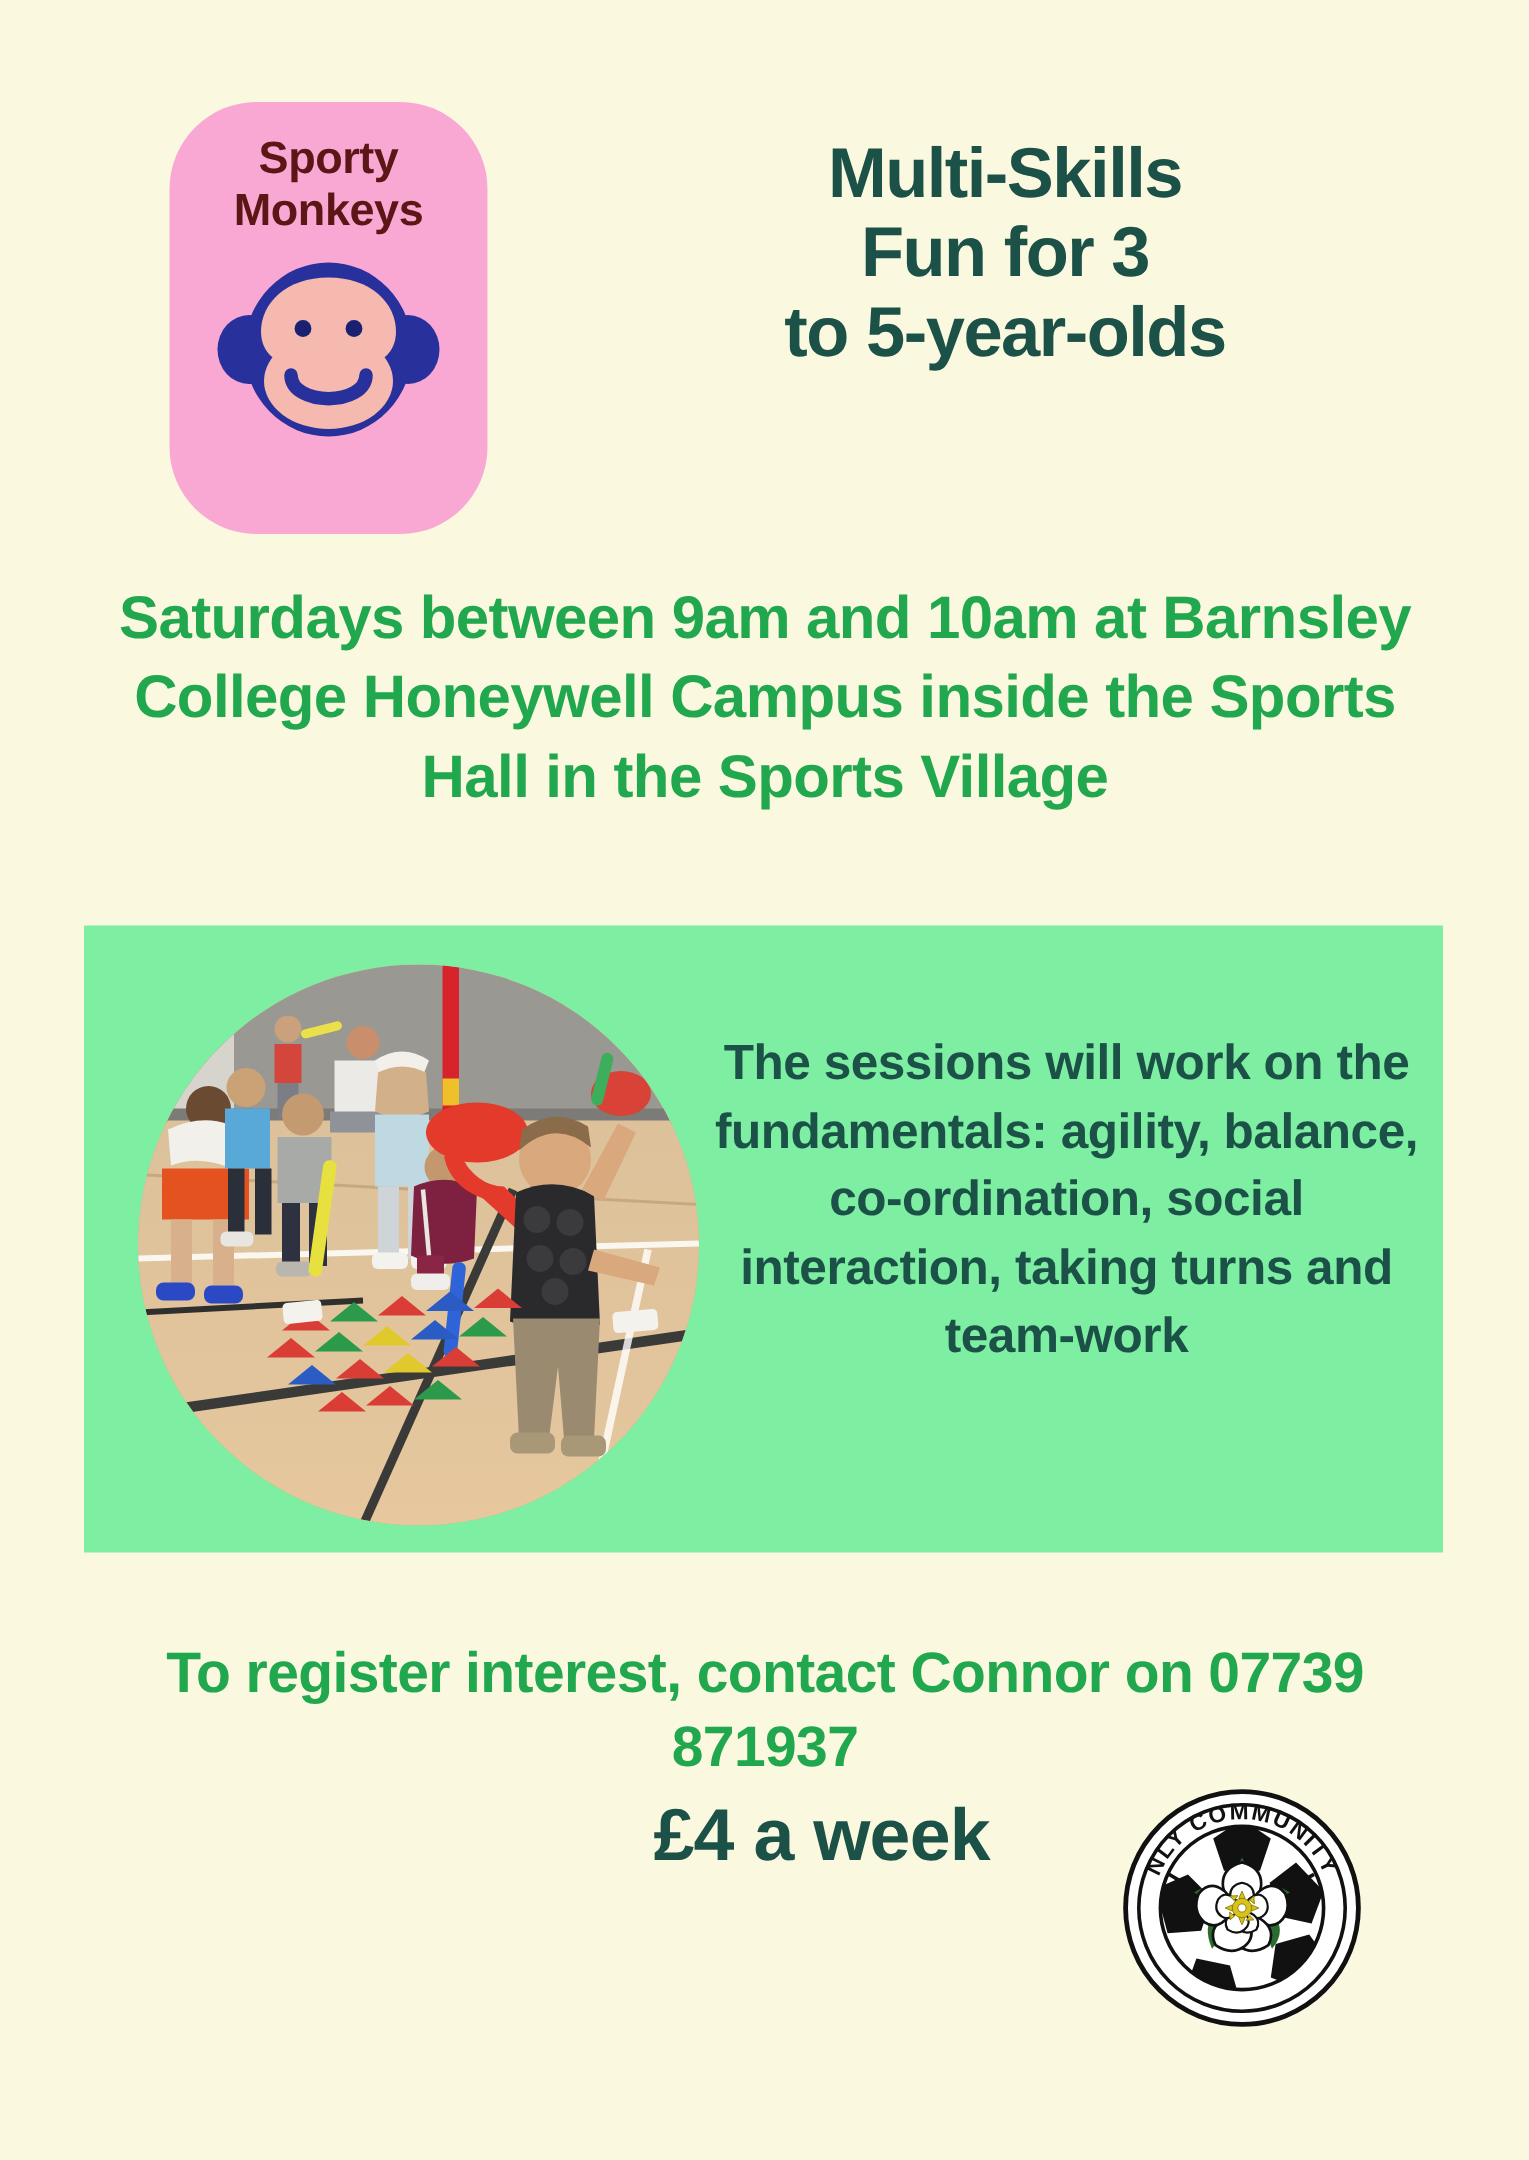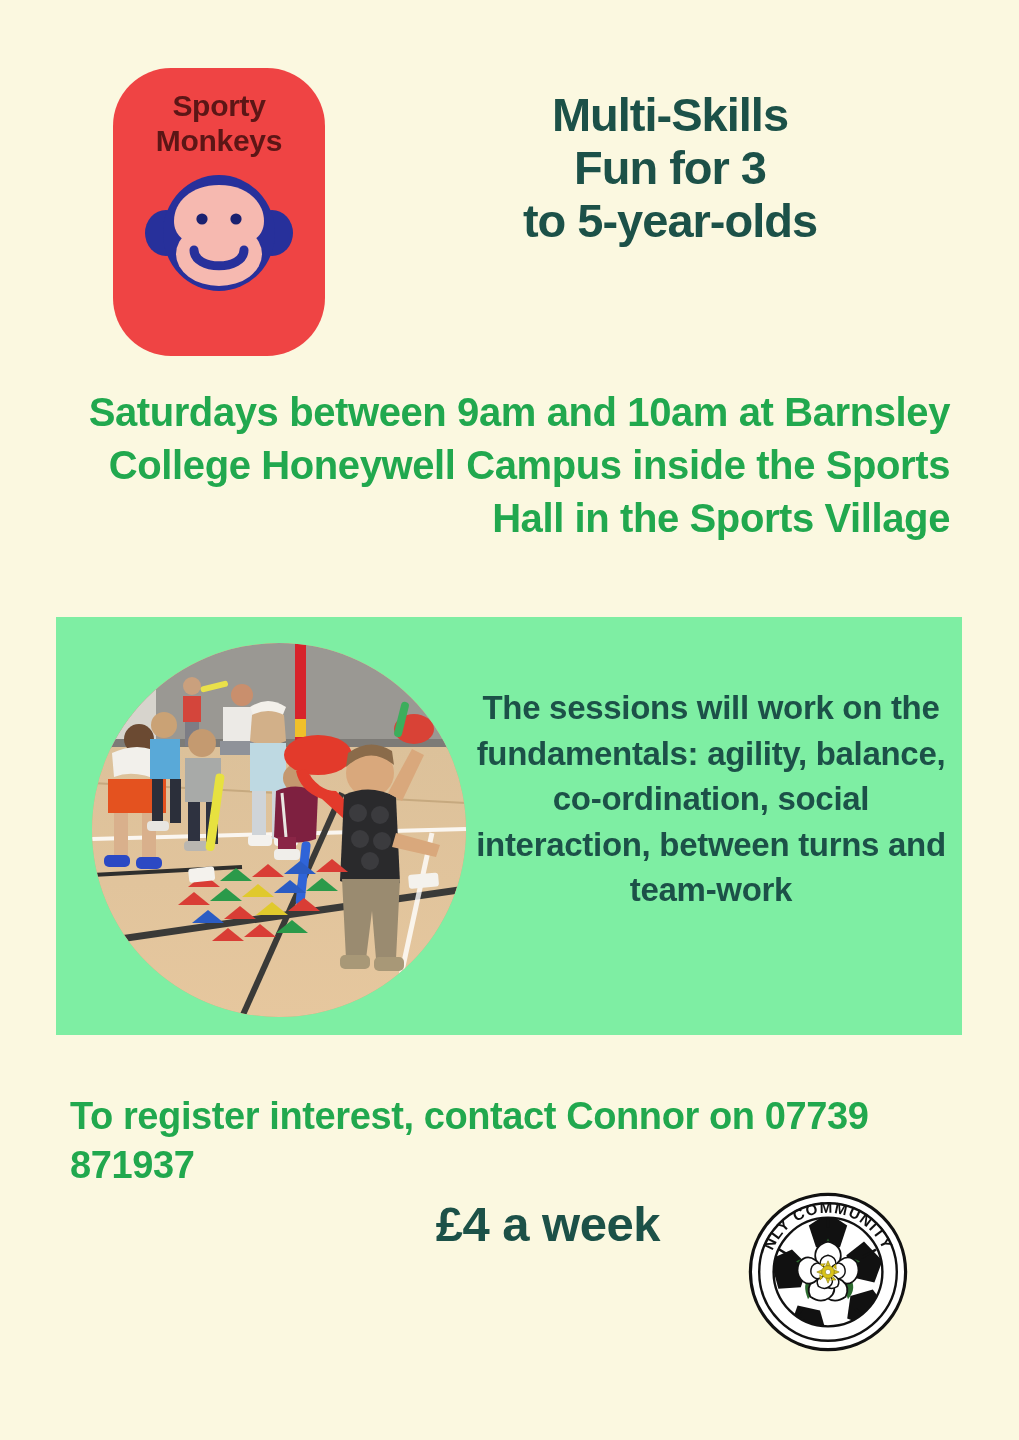--- a/index.html
+++ b/index.html
@@ -21,21 +21,21 @@
     overflow: hidden;
   }
 
   
   #brand-tile {
     position: absolute;
     left: 113px;
     top: 68px;
     width: 212px;
     height: 288px;
-    background: #ef4444;
+    background: #f9a8d4;
     border-radius: 58px;
     display: flex;
     flex-direction: column;
     align-items: center;
   }
 
   #brand-name {
     margin-top: 20px;
     text-align: center;
     color: #5c1616;
@@ -66,21 +66,21 @@
     letter-spacing: -1px;
     white-space: pre-line;
   }
 
   
   #subhead {
     position: absolute;
     left: 70px;
     top: 386px;
     width: 880px;
-    text-align: right;
+    text-align: center;
     color: #21a84e;
     font-weight: bold;
     font-size: 40px;
     line-height: 1.32;
     letter-spacing: -0.4px;
     white-space: pre-line;
   }
 
   
   #green-panel {
@@ -117,21 +117,21 @@
     line-height: 1.38;
     letter-spacing: -0.3px;
   }
 
   
   #contact-line {
     position: absolute;
     left: 70px;
     top: 1092px;
     width: 880px;
-    text-align: left;
+    text-align: center;
     color: #21a84e;
     font-weight: bold;
     font-size: 38px;
     line-height: 1.3;
     letter-spacing: -0.4px;
   }
 
   #price-line {
     position: absolute;
     left: 180px;
@@ -326,21 +326,21 @@
             <path d="M152 294 l16 -13 16 13 z" fill="#d93d35"></path>
             <path d="M184 290 l16 -13 16 13 z" fill="#2b9a4a"></path>
 
             <rect x="96" y="226" width="26" height="14" rx="3" fill="#f4f2ed" transform="rotate(-6 96 226)"></rect>
             <rect x="316" y="232" width="30" height="14" rx="3" fill="#f4f2ed" transform="rotate(-5 316 232)"></rect>
           </g>
         </g>
       </svg>
     </div>
 
-    <p id="panel-text">The sessions will work on the fundamentals: agility, balance, co-ordination, social interaction, between turns and team-work</p>
+    <p id="panel-text">The sessions will work on the fundamentals: agility, balance, co-ordination, social interaction, taking turns and team-work</p>
   </div>
 
   <p id="contact-line">To register interest, contact Connor on 07739 871937</p>
 
   <p id="price-line">£4 a week</p>
 
   <div id="nly-badge">
     <svg viewBox="0 0 200 200" xmlns="http://www.w3.org/2000/svg" aria-hidden="true">
       <defs>
         <path id="arcTop" d="M 26 100 A 74 74 0 0 1 174 100"></path>

